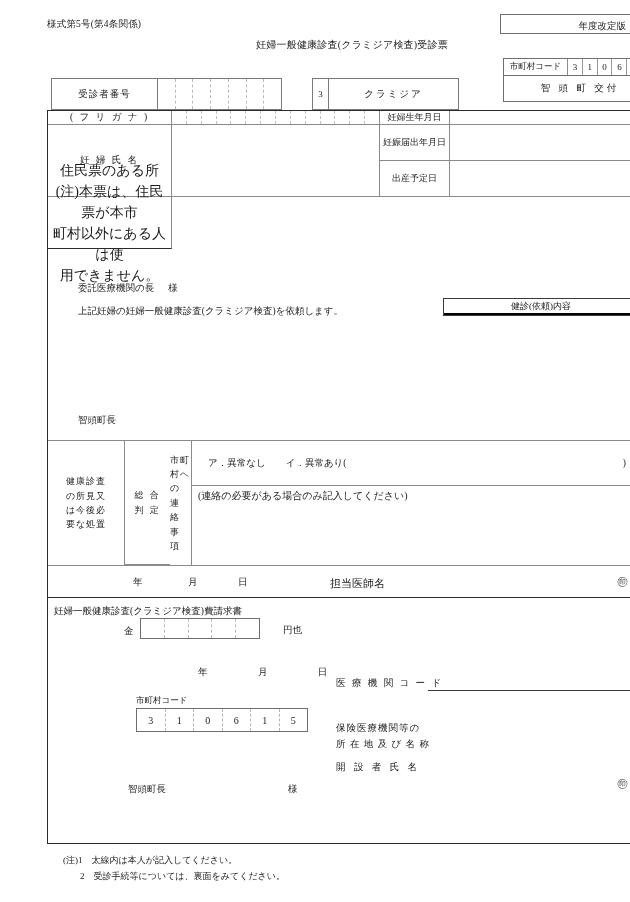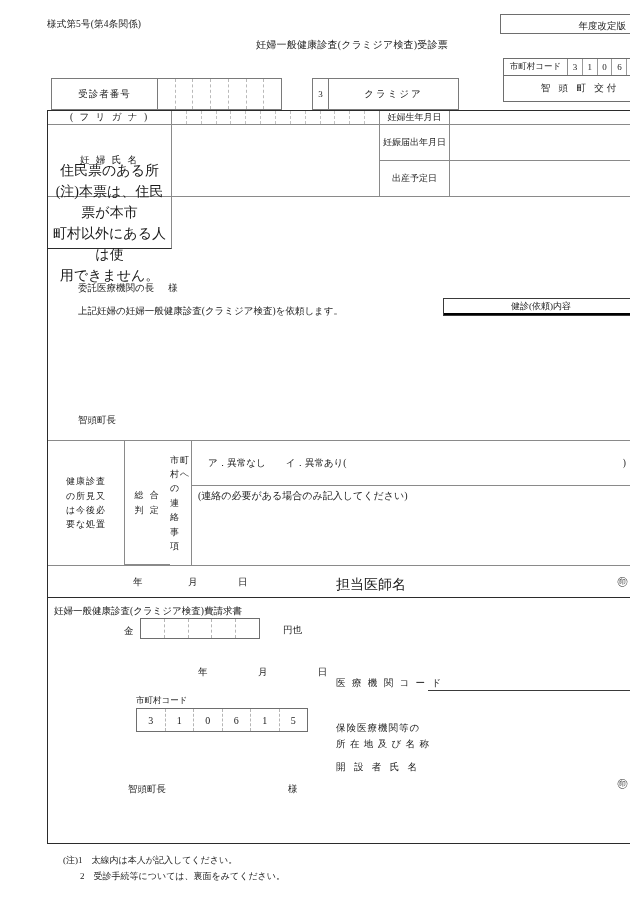--- a/index.html
+++ b/index.html
@@ -167,21 +167,21 @@
   .f-right .r1 .b { margin-left: 20px; }
   .f-right .r1 .paren { position: absolute; right: 30px; font-size: 9.5px; }
   .f-right .r2 { flex: 1 1 auto; padding: 3px 0 0 6px; font-size: 10px; }
 
   
   .docrow { position: absolute; left: 0; top: 455px; width: 608px; height: 32px;
             border-bottom: 1.6px solid #2b2b2b; position: absolute; }
   .docrow .yy { position: absolute; left: 85px; top: 10px; font-size: 9.5px; }
   .docrow .mm { position: absolute; left: 140px; top: 10px; font-size: 9.5px; }
   .docrow .dd { position: absolute; left: 190px; top: 10px; font-size: 9.5px; }
-  .docrow .dn { position: absolute; left: 288px; top: 10px; font-size: 14px; }
+  .docrow .dn { position: absolute; left: 282px; top: 10px; font-size: 11px; }
   .docrow .seal { position: absolute; right: 28px; top: 8px; font-size: 11px; }
 
   
   .billing { position: absolute; left: 0; top: 487px; width: 608px; height: 245px; }
   .bill-title { position: absolute; left: 6px; top: 7px; font-size: 9.5px; }
   .money-label { position: absolute; left: 76px; top: 27px; font-size: 9.5px; }
   .money-cells { position: absolute; left: 92px; top: 20px;
                  width: 120px; height: 21px; display: flex; border: 1px solid #6e6e6e; }
   .money-cells i { flex: 1 1 0; border-right: 1px dashed #b5b5b5; font-style: normal; }
   .money-cells i:last-child { border-right: none; }

